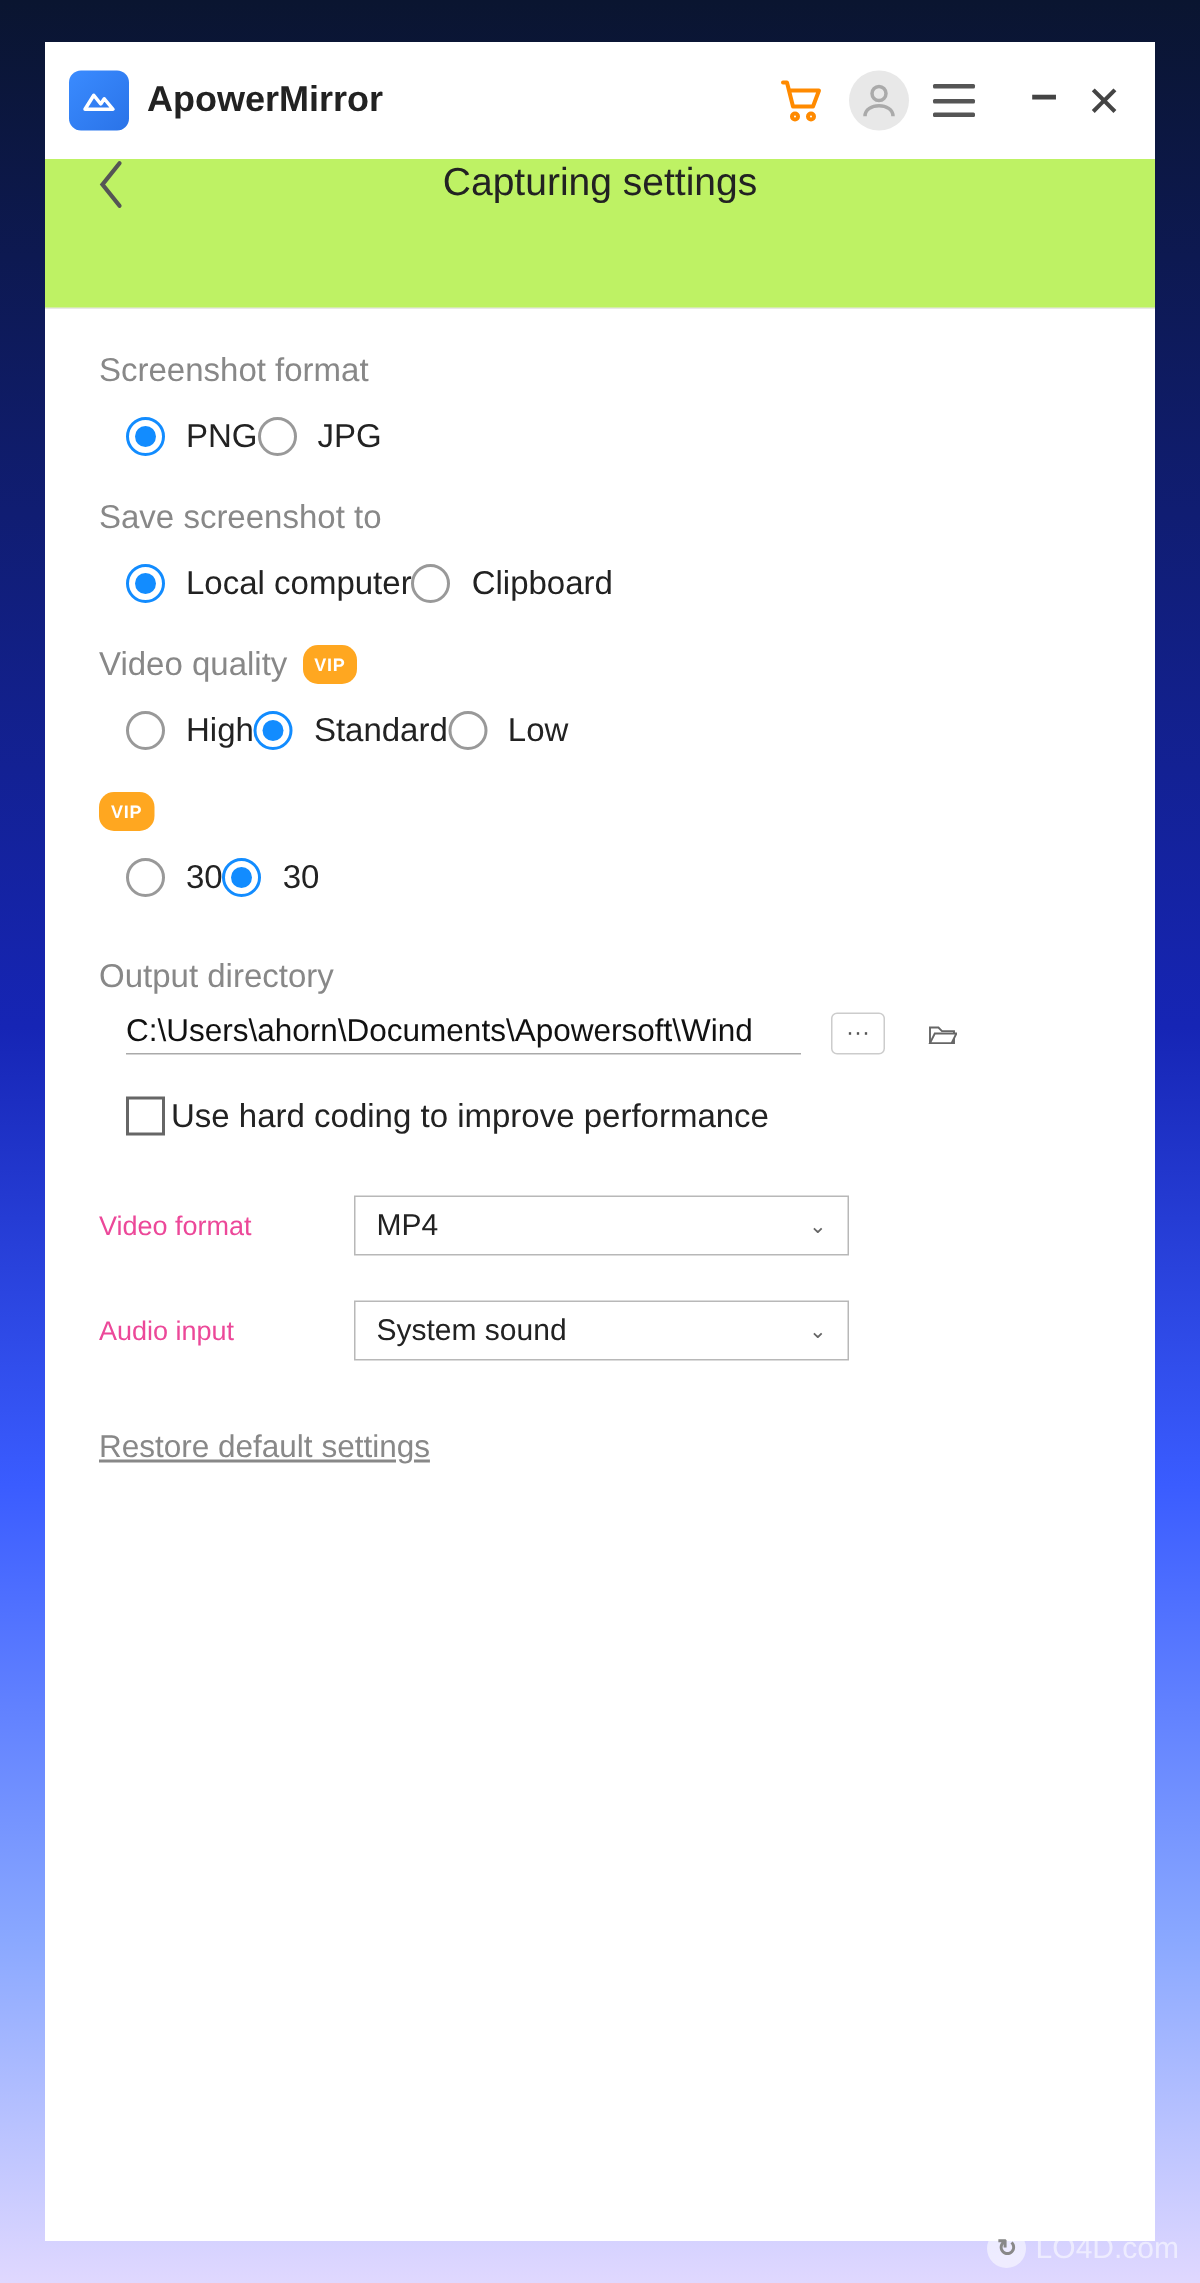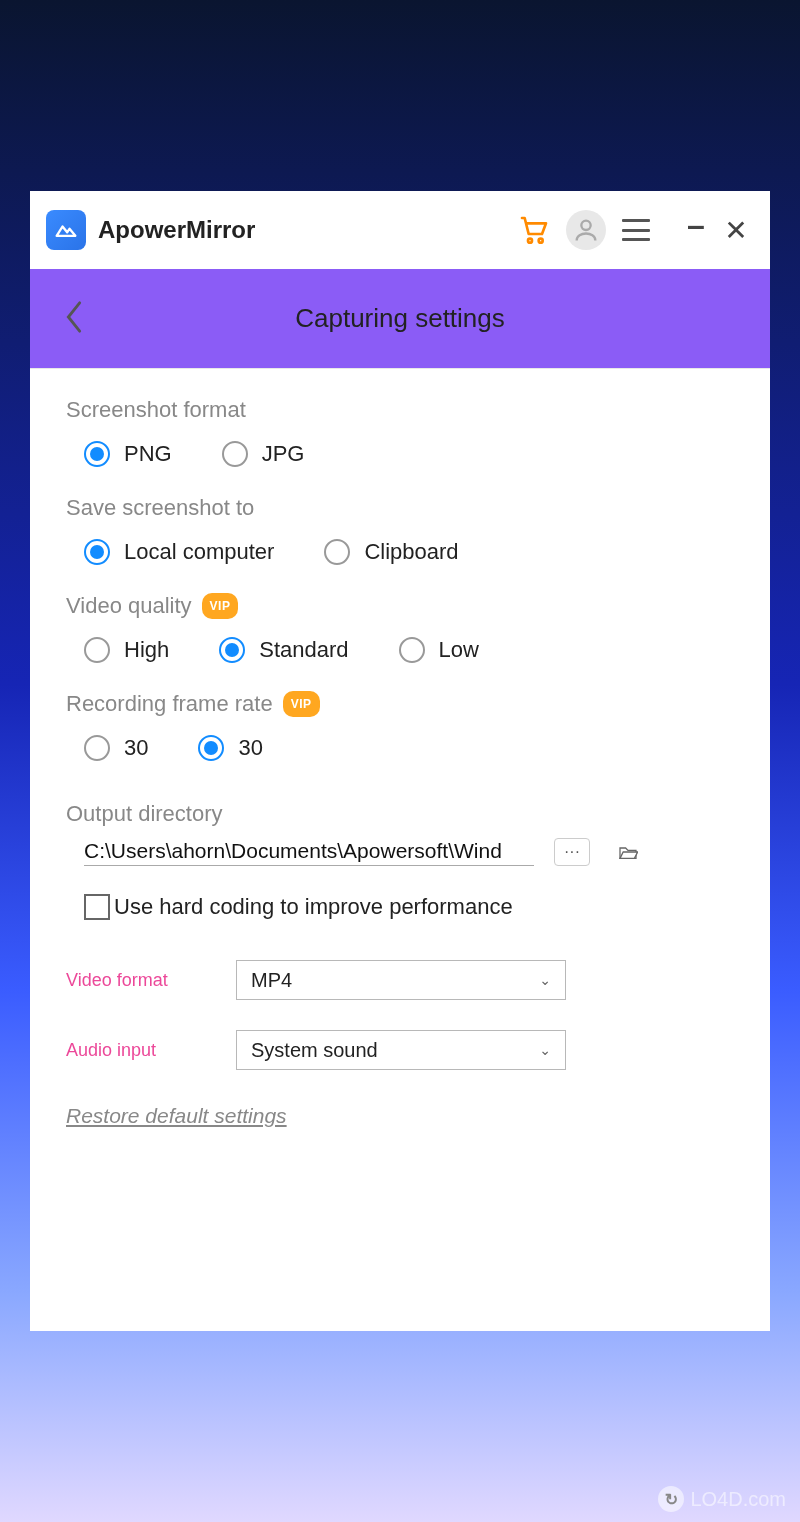--- a/index.html
+++ b/index.html
@@ -1,51 +1,51 @@
 <!DOCTYPE html>
 <html><head>
 <meta charset="utf-8">
 <style>
 * { box-sizing: border-box; margin: 0; padding: 0; font-family: -apple-system, BlinkMacSystemFont, "Segoe UI", Arial, sans-serif; }
 body { width: 800px; height: 1522px; background: linear-gradient(180deg, #0a1530 0%, #1625b5 45%, #3a5cff 65%, #8aa8ff 85%, #e0d8ff 100%); display: flex; align-items: center; justify-content: center; position: relative; }
-.window { width: 740px; height: 1140px; background: #fff; position: relative; }
+.window { width: 740px; height: 1466px; background: #fff; position: relative; }
 .titlebar { height: 78px; display: flex; align-items: center; padding: 0 20px 0 16px; }
 .logo { width: 40px; height: 40px; background: linear-gradient(135deg, #3a8bff, #2a73e8); border-radius: 8px; display: flex; align-items: center; justify-content: center; margin-right: 12px; }
 .logo svg { width: 28px; height: 28px; }
 .app-name { font-size: 24px; font-weight: 600; color: #222; flex: 1; }
 .cart-icon { width: 32px; height: 32px; margin-right: 16px; cursor: pointer; }
 .avatar { width: 40px; height: 40px; border-radius: 50%; background: #e8e8e8; display: flex; align-items: center; justify-content: center; margin-right: 16px; cursor: pointer; }
 .menu-btn { width: 28px; height: 22px; display: flex; flex-direction: column; justify-content: space-between; margin-right: 20px; cursor: pointer; }
 .menu-btn span { display: block; height: 3px; background: #555; border-radius: 1px; }
 .win-btn { font-size: 28px; color: #444; margin-left: 12px; cursor: pointer; width: 28px; text-align: center; }
 .min-btn { font-size: 32px; font-weight: 600; line-height: 14px; position: relative; top: -5px; }
-.header { height: 100px; background: #8b5cf6; display: flex; align-items: center; border-bottom: 1px solid #e8e8e8; position: relative; }
+.header { height: 100px; background: #bef264; display: flex; align-items: flex-start; border-bottom: 1px solid #e8e8e8; position: relative; }
 .back-btn { position: absolute; left: 34px; cursor: pointer; }
 .back-btn svg { width: 20px; height: 34px; }
 .page-title { width: 100%; text-align: center; font-size: 26px; color: #222; font-weight: 400; }
 .content { padding: 28px 36px; }
 .section-label { font-size: 22px; color: #888; margin-bottom: 18px; display: flex; align-items: center; gap: 10px; }
-.radio-row { display: flex; gap: 50px; margin-left: 18px; margin-bottom: 28px; }
+.radio-row { display: flex; margin-left: 18px; margin-bottom: 28px; }
 .radio-opt { display: flex; align-items: center; gap: 14px; cursor: pointer; }
 .radio { width: 26px; height: 26px; border: 2px solid #999; border-radius: 50%; position: relative; flex-shrink: 0; }
 .radio.selected { border-color: #128cff; }
 .radio.selected::after { content: ""; position: absolute; top: 4px; left: 4px; right: 4px; bottom: 4px; background: #128cff; border-radius: 50%; }
 .radio-label { font-size: 22px; color: #222; }
 .vip-badge { background: #ffa720; color: #fff; font-size: 12px; font-weight: 700; padding: 6px 8px; border-radius: 10px; letter-spacing: 0.5px; }
 .dir-row { display: flex; align-items: center; gap: 20px; margin-left: 18px; margin-bottom: 28px; }
 .dir-input { flex: 0 0 450px; font-size: 21px; color: #111; border: none; border-bottom: 1px solid #aaa; padding: 2px 0; white-space: nowrap; overflow: hidden; }
 .small-btn { width: 36px; height: 28px; border: 1px solid #ccc; border-radius: 4px; display: flex; align-items: center; justify-content: center; cursor: pointer; font-size: 16px; color: #555; }
 .check-row { display: flex; align-items: center; gap: 4px; margin-left: 18px; margin-bottom: 40px; }
 .checkbox { width: 26px; height: 26px; border: 2px solid #666; cursor: pointer; }
 .check-label { font-size: 22px; color: #222; }
 .select-row { display: flex; align-items: center; margin-bottom: 30px; }
 .select-label { font-size: 18px; color: #ec4899; width: 170px; }
 .select { width: 330px; height: 40px; border: 1px solid #b8b8b8; display: flex; align-items: center; justify-content: space-between; padding: 0 14px; font-size: 20px; color: #222; cursor: pointer; }
 .chev { font-size: 14px; color: #666; }
-.restore { font-size: 21px; color: #888; text-decoration: underline; cursor: pointer; display: inline-block; margin-top: 4px; font-style: italic; }
+.restore { font-size: 21px; color: #888; text-decoration: underline; cursor: pointer; display: inline-block; margin-top: 16px; }
 .watermark { position: absolute; bottom: 10px; right: 14px; display: flex; align-items: center; gap: 6px; color: rgba(255,255,255,0.55); font-size: 20px; font-weight: 500; }
 .wm-circle { width: 26px; height: 26px; border-radius: 50%; background: rgba(255,255,255,0.55); display: flex; align-items: center; justify-content: center; color: #888; font-size: 16px; font-weight: bold; }
 </style>
 </head>
 <body>
 
 <div class="window">
   <div class="titlebar">
     <div class="logo">
       <svg viewBox="0 0 24 24">
@@ -121,21 +121,20 @@
         <div class="radio selected"></div>
         <span class="radio-label">Standard</span>
       </div>
       <div class="radio-opt">
         <div class="radio"></div>
         <span class="radio-label">Low</span>
       </div>
     </div>
 
     <div class="section-label">
-      <span>Recording frame rate</span>
       <span class="vip-badge">VIP</span>
     </div>
     <div class="radio-row" style="margin-bottom:40px">
       <div class="radio-opt">
         <div class="radio"></div>
         <span class="radio-label">30</span>
       </div>
       <div class="radio-opt">
         <div class="radio selected"></div>
         <span class="radio-label">30</span>

